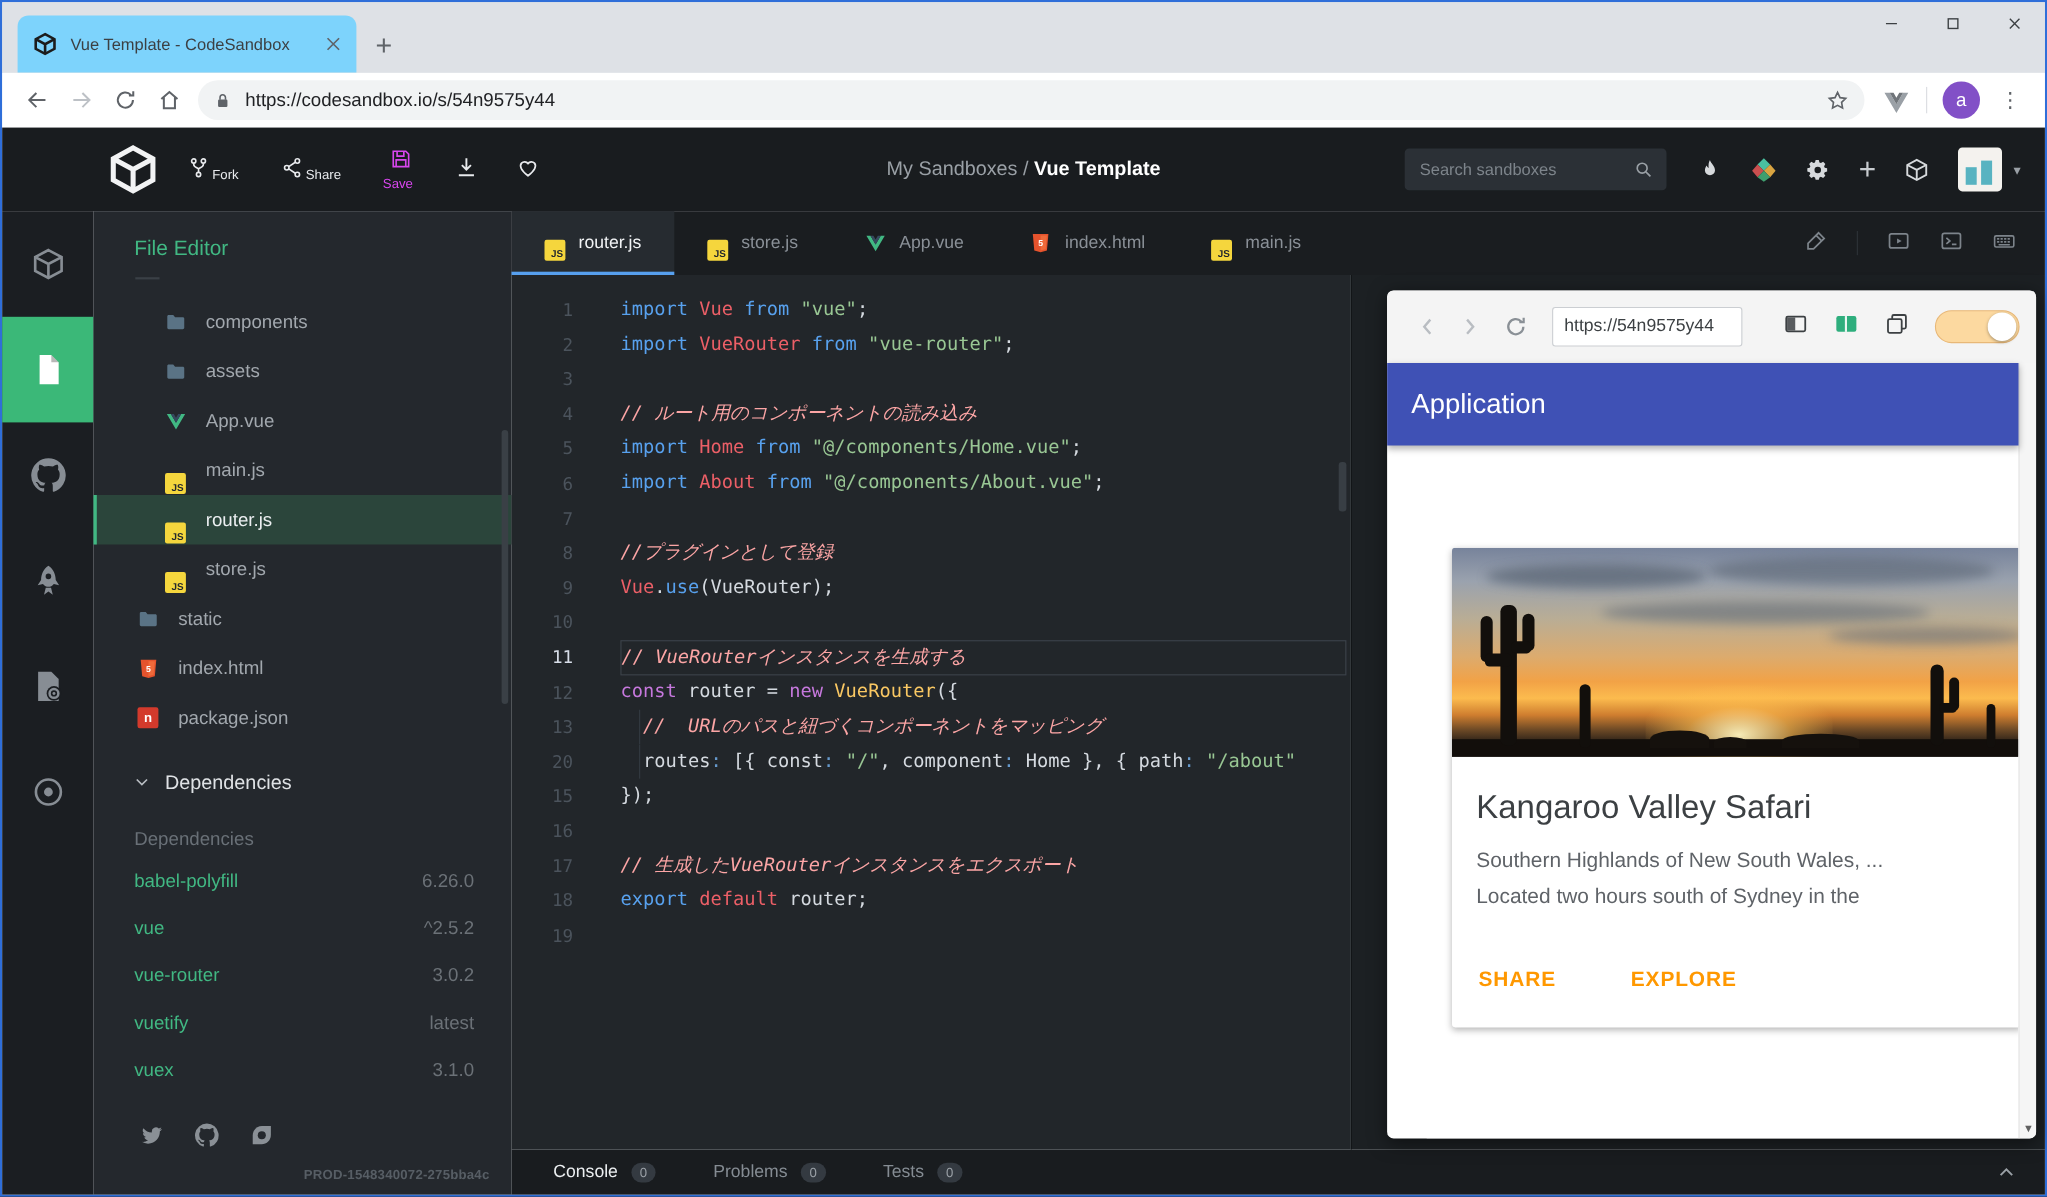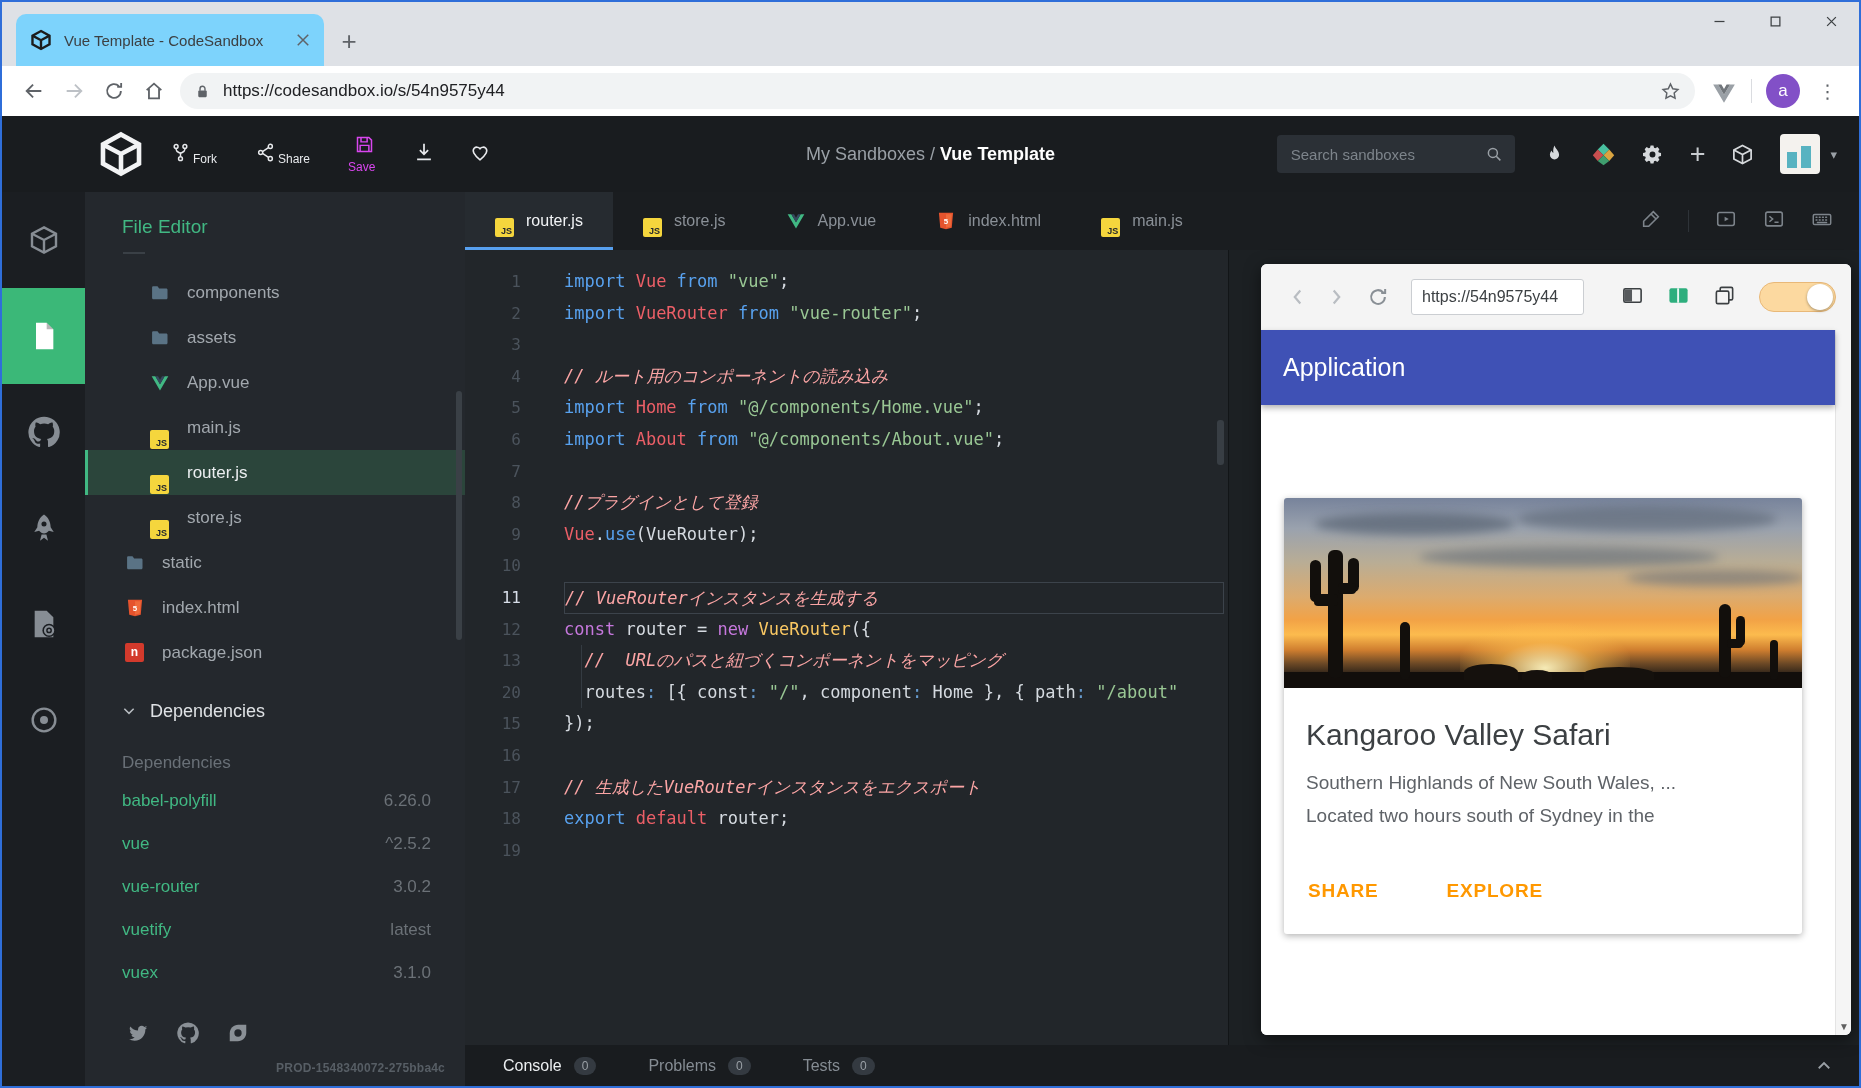--- a/index.html
+++ b/index.html
@@ -134,21 +134,21 @@
     display:flex; align-items:center; padding:0 10px; font-size:16px; color:#3c4043; overflow:hidden; white-space:nowrap; flex:none; }
   .pv-actions { margin-left:auto; display:flex; align-items:center; gap:23px; color:#3c4043; }
   .pv-actions svg { width:23px; height:23px; }
   .pv-toggle { width:77px; height:30px; border-radius:15px; background:#fcd9a0; border:1px solid #e8b878; position:relative; }
   .pv-toggle .knob { position:absolute; right:2px; top:1px; width:26px; height:26px; border-radius:50%; background:#fff;
     box-shadow:0 1px 3px rgba(0,0,0,.35); }
   .pv-body { flex:1; display:flex; min-height:0; }
   .pv-main { flex:1; display:flex; flex-direction:column; min-width:0; }
   .appbar { height:75px; background:#3f51b5; color:#fff; display:flex; align-items:center; padding-left:22px;
     font-size:25px; font-weight:500; box-shadow:0 3px 6px rgba(0,0,0,.3); position:relative; z-index:2; flex:none; }
-  .pv-content { flex:1; background:#fff; position:relative; overflow:hidden; }
+  .pv-content { flex:1; background:#fff; position:relative; overflow:hidden;margin-left:36px; }
   .pv-scroll { width:16px; background:#f5f5f5; border-left:1px solid #e4e4e4; position:relative; flex:none; }
   .pv-scroll .down { position:absolute; bottom:3px; left:3px; color:#606060; font-size:10px; }
 
   
   .card { position:absolute; left:23px; top:93px; width:518px; border-radius:3px; background:#fff;
     box-shadow:0 2px 7px rgba(0,0,0,.3); overflow:hidden; }
   .card-img { height:190px; position:relative; overflow:hidden;
     background:linear-gradient(180deg,#77839b 0%,#9aa2ae 16%,#b9ad95 34%,#dcab6e 52%,#f2a246 64%,#fcbb4e 72%,#cf7e2f 80%,#6e4a26 87%,#2b2118 93%,#171310 100%); }
   .sun { position:absolute; left:34%; top:66%; width:170px; height:90px;
     background:radial-gradient(ellipse at center, rgba(255,244,190,.95) 0%, rgba(255,190,80,.55) 40%, rgba(255,190,80,0) 75%); }

